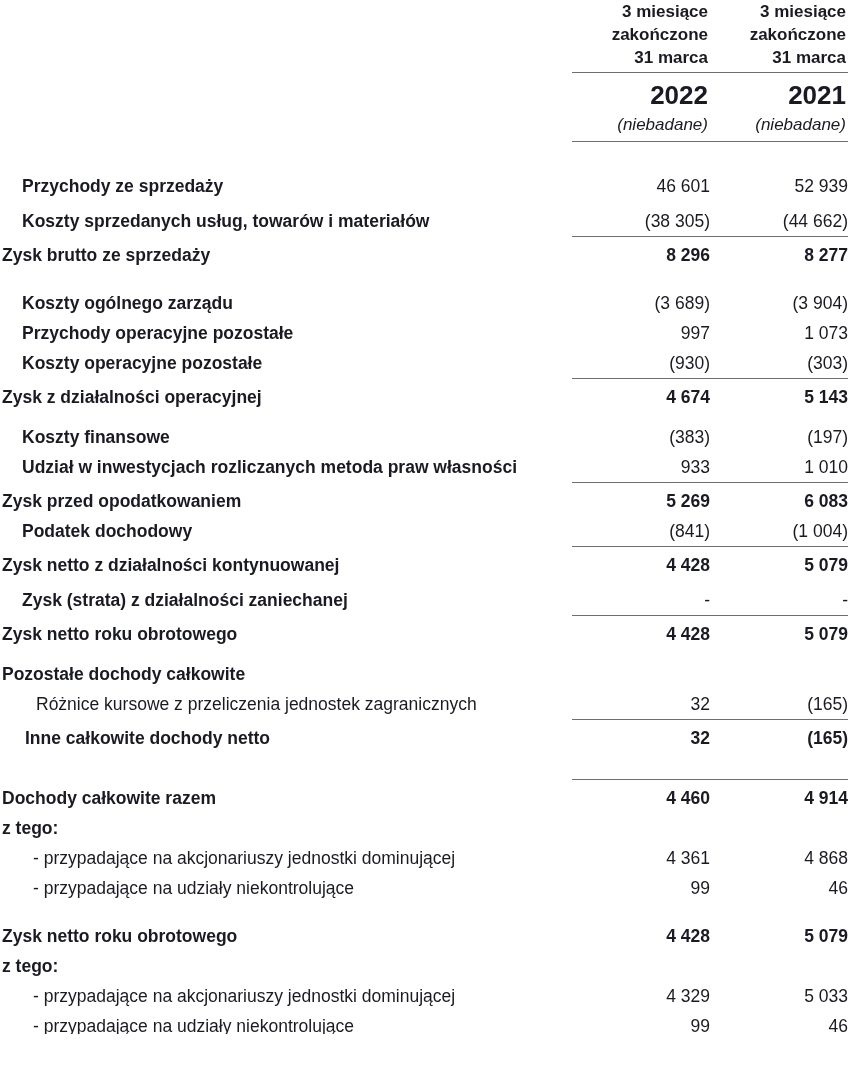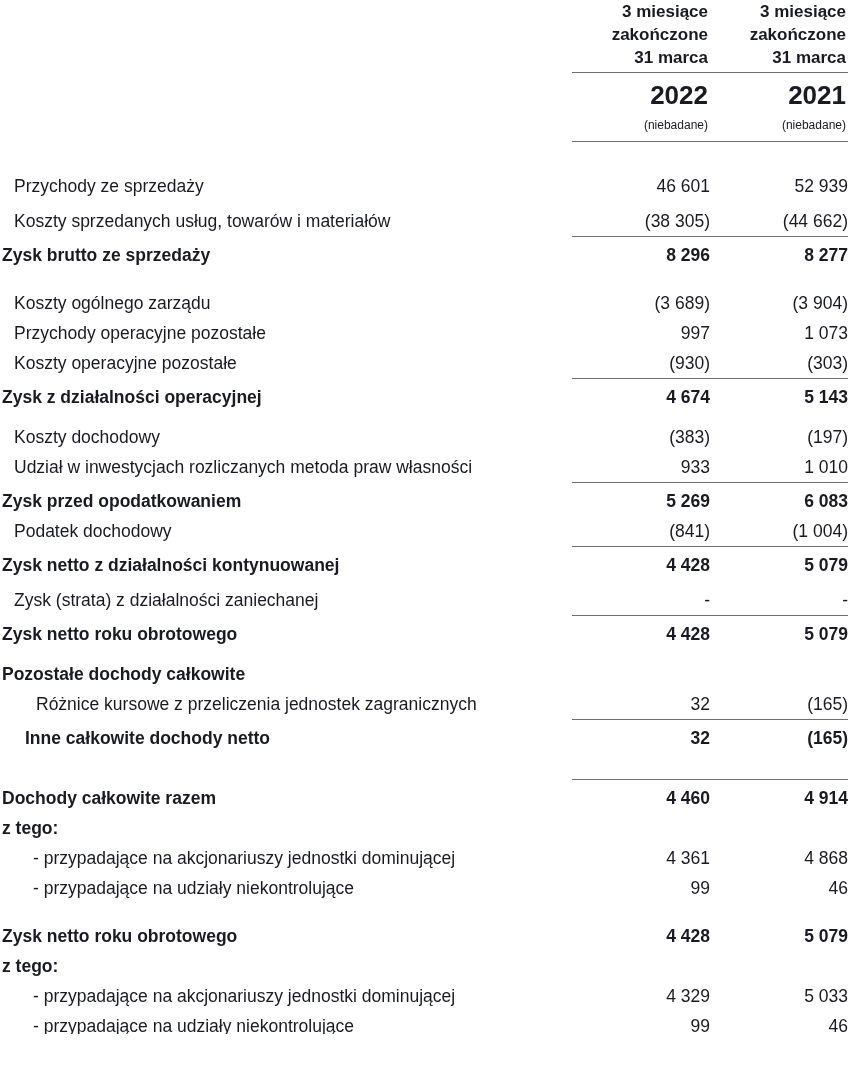--- a/index.html
+++ b/index.html
@@ -50,21 +50,22 @@
     vertical-align: bottom;
   }
   .hdr-year .ytxt {
     font-weight: bold;
     font-size: 26px;
     line-height: 30px;
     text-align: right;
     padding: 4px 2px 2px 0;
   }
   .hdr-unaudited .utxt {
-    font-size: 12px;
+    font-style: italic;
+    font-size: 17px;
     line-height: 26px;
     text-align: right;
     padding: 0 2px 3px 0;
   }
 
   
   
   tr.rule td {
     padding: 0;
     height: 3px;
@@ -95,21 +96,21 @@
     margin-top: 8px;
   }
 
   tr.bold td.label,
   tr.bold td.num {
     font-weight: bold;
   }
 
   
   td.label.ind0 { padding-left: 2px; }
-  td.label.ind1 { padding-left: 14px; }
+  td.label.ind1 { padding-left: 22px; font-weight: bold; }
   td.label.ind2 { padding-left: 25px; }
   td.label.ind3 { padding-left: 36px; margin-left: 32px; }
   td.label.ind4 { padding-left: 33px; }
 
   
   tr.sp td {
     padding: 0;
     font-size: 0;
     line-height: 0;
   }
@@ -219,21 +220,21 @@
           <td class="label ind0">Zysk z działalności operacyjnej</td>
           <td class="num">4 674</td>
           <td class="num">5 143</td>
         </tr>
         <tr class="sp sp-sm">
           <td></td>
           <td></td>
           <td></td>
         </tr>
         <tr class="row">
-          <td class="label ind1">Koszty dochodowy</td>
+          <td class="label ind1">Koszty finansowe</td>
           <td class="num">(383)</td>
           <td class="num">(197)</td>
         </tr>
         <tr class="row">
           <td class="label ind1">Udział w inwestycjach rozliczanych metoda praw własności</td>
           <td class="num">933</td>
           <td class="num">1 010</td>
         </tr>
         <tr class="rule">
           <td></td>

